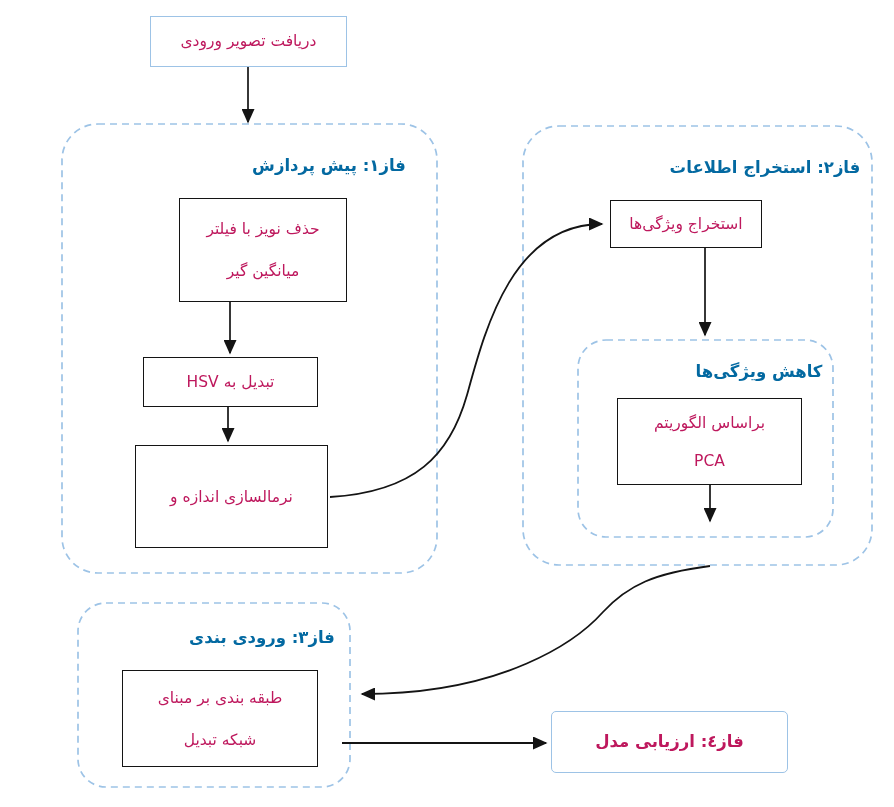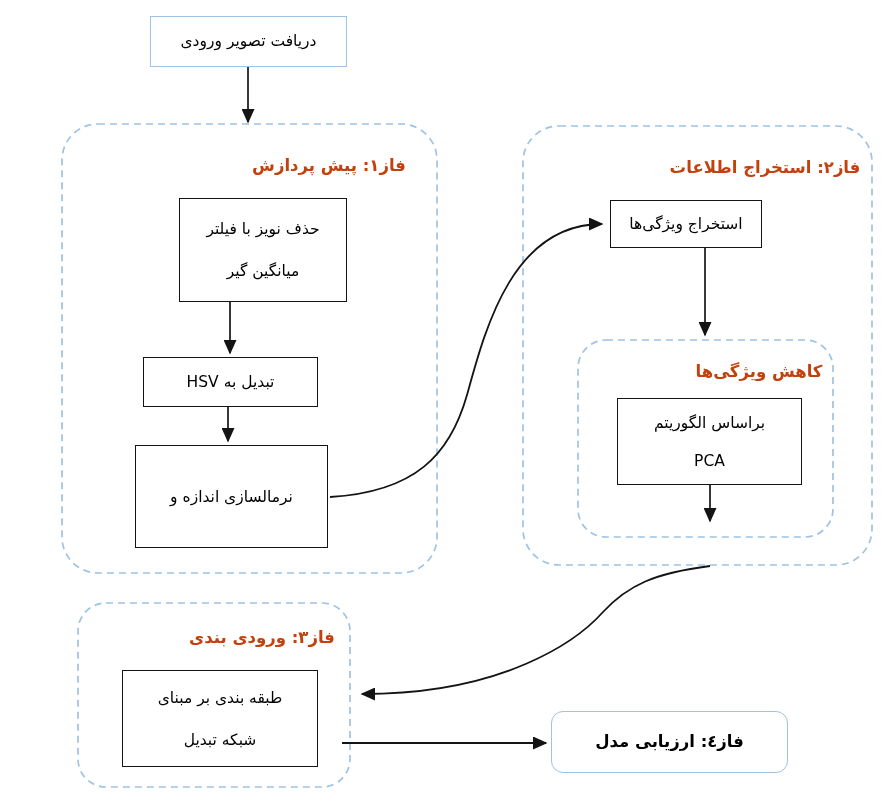--- a/index.html
+++ b/index.html
@@ -11,39 +11,39 @@
     overflow:hidden;
   }
   #wires{position:absolute;left:0;top:0;width:894px;height:807px;}
   .node{
     position:absolute;
     display:flex;flex-direction:column;
     align-items:center;justify-content:center;
     background:#ffffff;
     direction:rtl;
     text-align:center;
-    color:#000000;
+    color:#be185d;
     font-size:15.5px;
     line-height:1.45;
     box-sizing:border-box;
   }
   .black-box{border:1.6px solid #141414;}
   .blue-box{border:1.7px solid #9DC3E6;}
   .multiline .line{display:block;line-height:42px;}
   .pca .line{line-height:38px;}
   .phase-title{
     position:absolute;
     direction:rtl;
     text-align:center;
     font-weight:bold;
     font-size:16.5px;
-    color:#c2410c;
+    color:#0369a1;
     white-space:nowrap;
   }
-  .rounded12{border-radius:12px;text-align:center;}
+  .rounded12{border-radius:5px;text-align:center;}
   .bold{font-weight:bold;}
 </style>
 </head>
 <body>
 
 <div id="canvas">
 
   <svg id="wires" viewBox="0 0 894 807" xmlns="http://www.w3.org/2000/svg">
     <defs>
       <marker id="ah" markerUnits="userSpaceOnUse" markerWidth="15" markerHeight="13" refX="13" refY="6.5" orient="auto">

